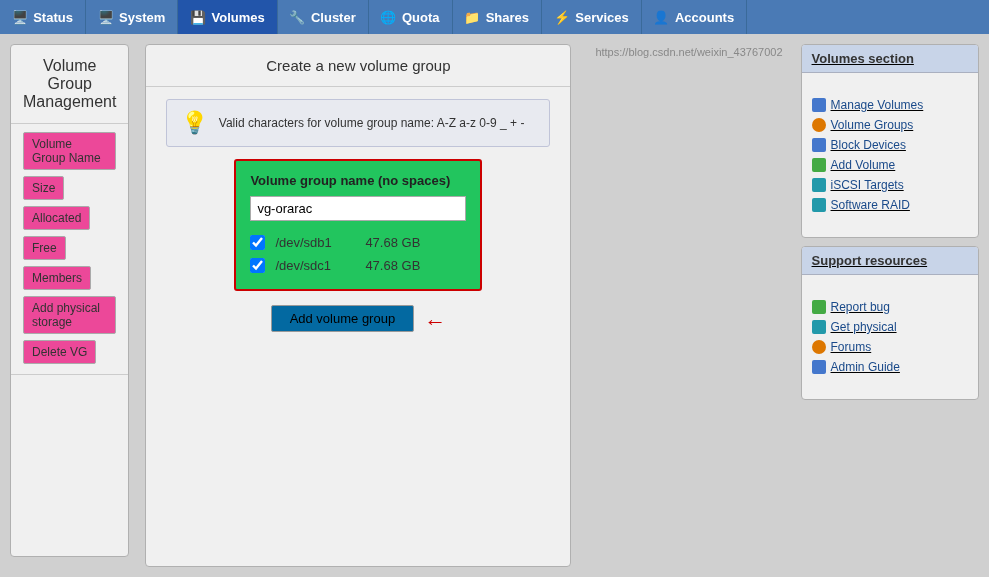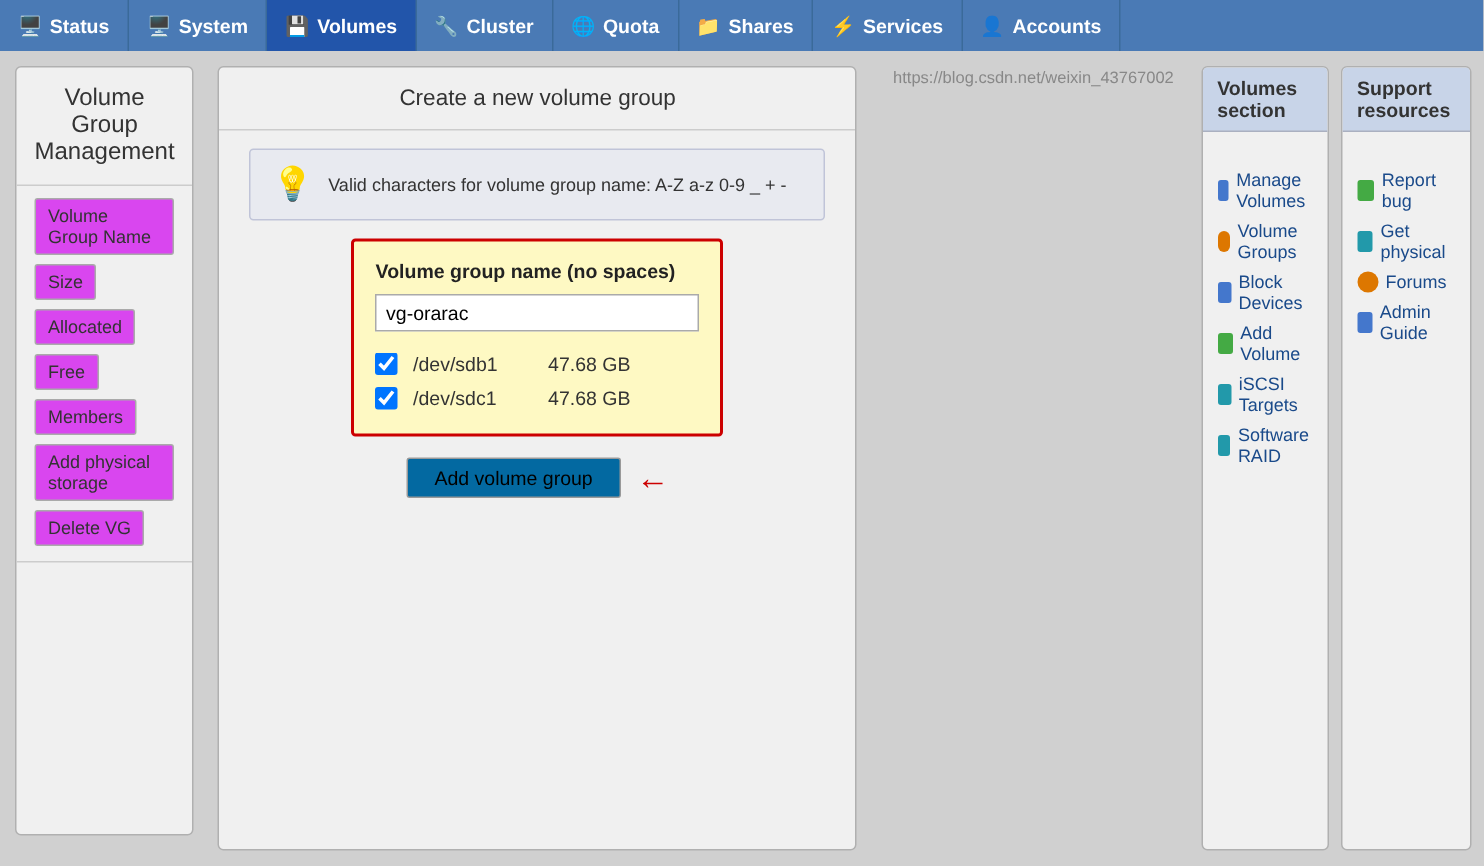--- a/index.html
+++ b/index.html
@@ -66,21 +66,21 @@
     
     .table-header-row {
       display: flex;
       align-items: center;
       padding: 8px 12px;
       gap: 6px;
       flex-wrap: wrap;
     }
     .col-header {
       border: 1px solid #aaa;
-      background: #d946ef;
+      background: #ec4899;
       padding: 4px 8px;
       font-size: 12px;
       border-radius: 2px;
       color: #333;
     }
 
     
     .divider {
       border: none;
       border-top: 1px solid #ccc;
@@ -121,21 +121,21 @@
     .info-text {
       font-size: 12px;
       color: #333;
     }
 
     
     .form-box {
       border: 2px solid #cc0000;
       margin: 0 88px;
       padding: 12px 14px;
-      background: #fef9c3;
+      background: #22c55e;
       border-radius: 3px;
     }
     .form-label {
       font-weight: bold;
       font-size: 13px;
       margin-bottom: 8px;
       color: #222;
     }
     .form-input {
       width: 216px;
@@ -183,22 +183,23 @@
     }
     .arrow-icon {
       color: #cc0000;
       font-size: 22px;
     }
 
     
     .sidebar {
       width: 190px;
       display: flex;
-      flex-direction: row;
+      flex-direction: column;
       gap: 8px;
+      text-decoration: underline;
     }
     .sidebar-section {
       background: #f0f0f0;
       border: 1px solid #b0b0b0;
       border-radius: 4px;
       overflow: hidden;
     }
     .sidebar-title {
       background: #c8d4e8;
       padding: 6px 10px;

